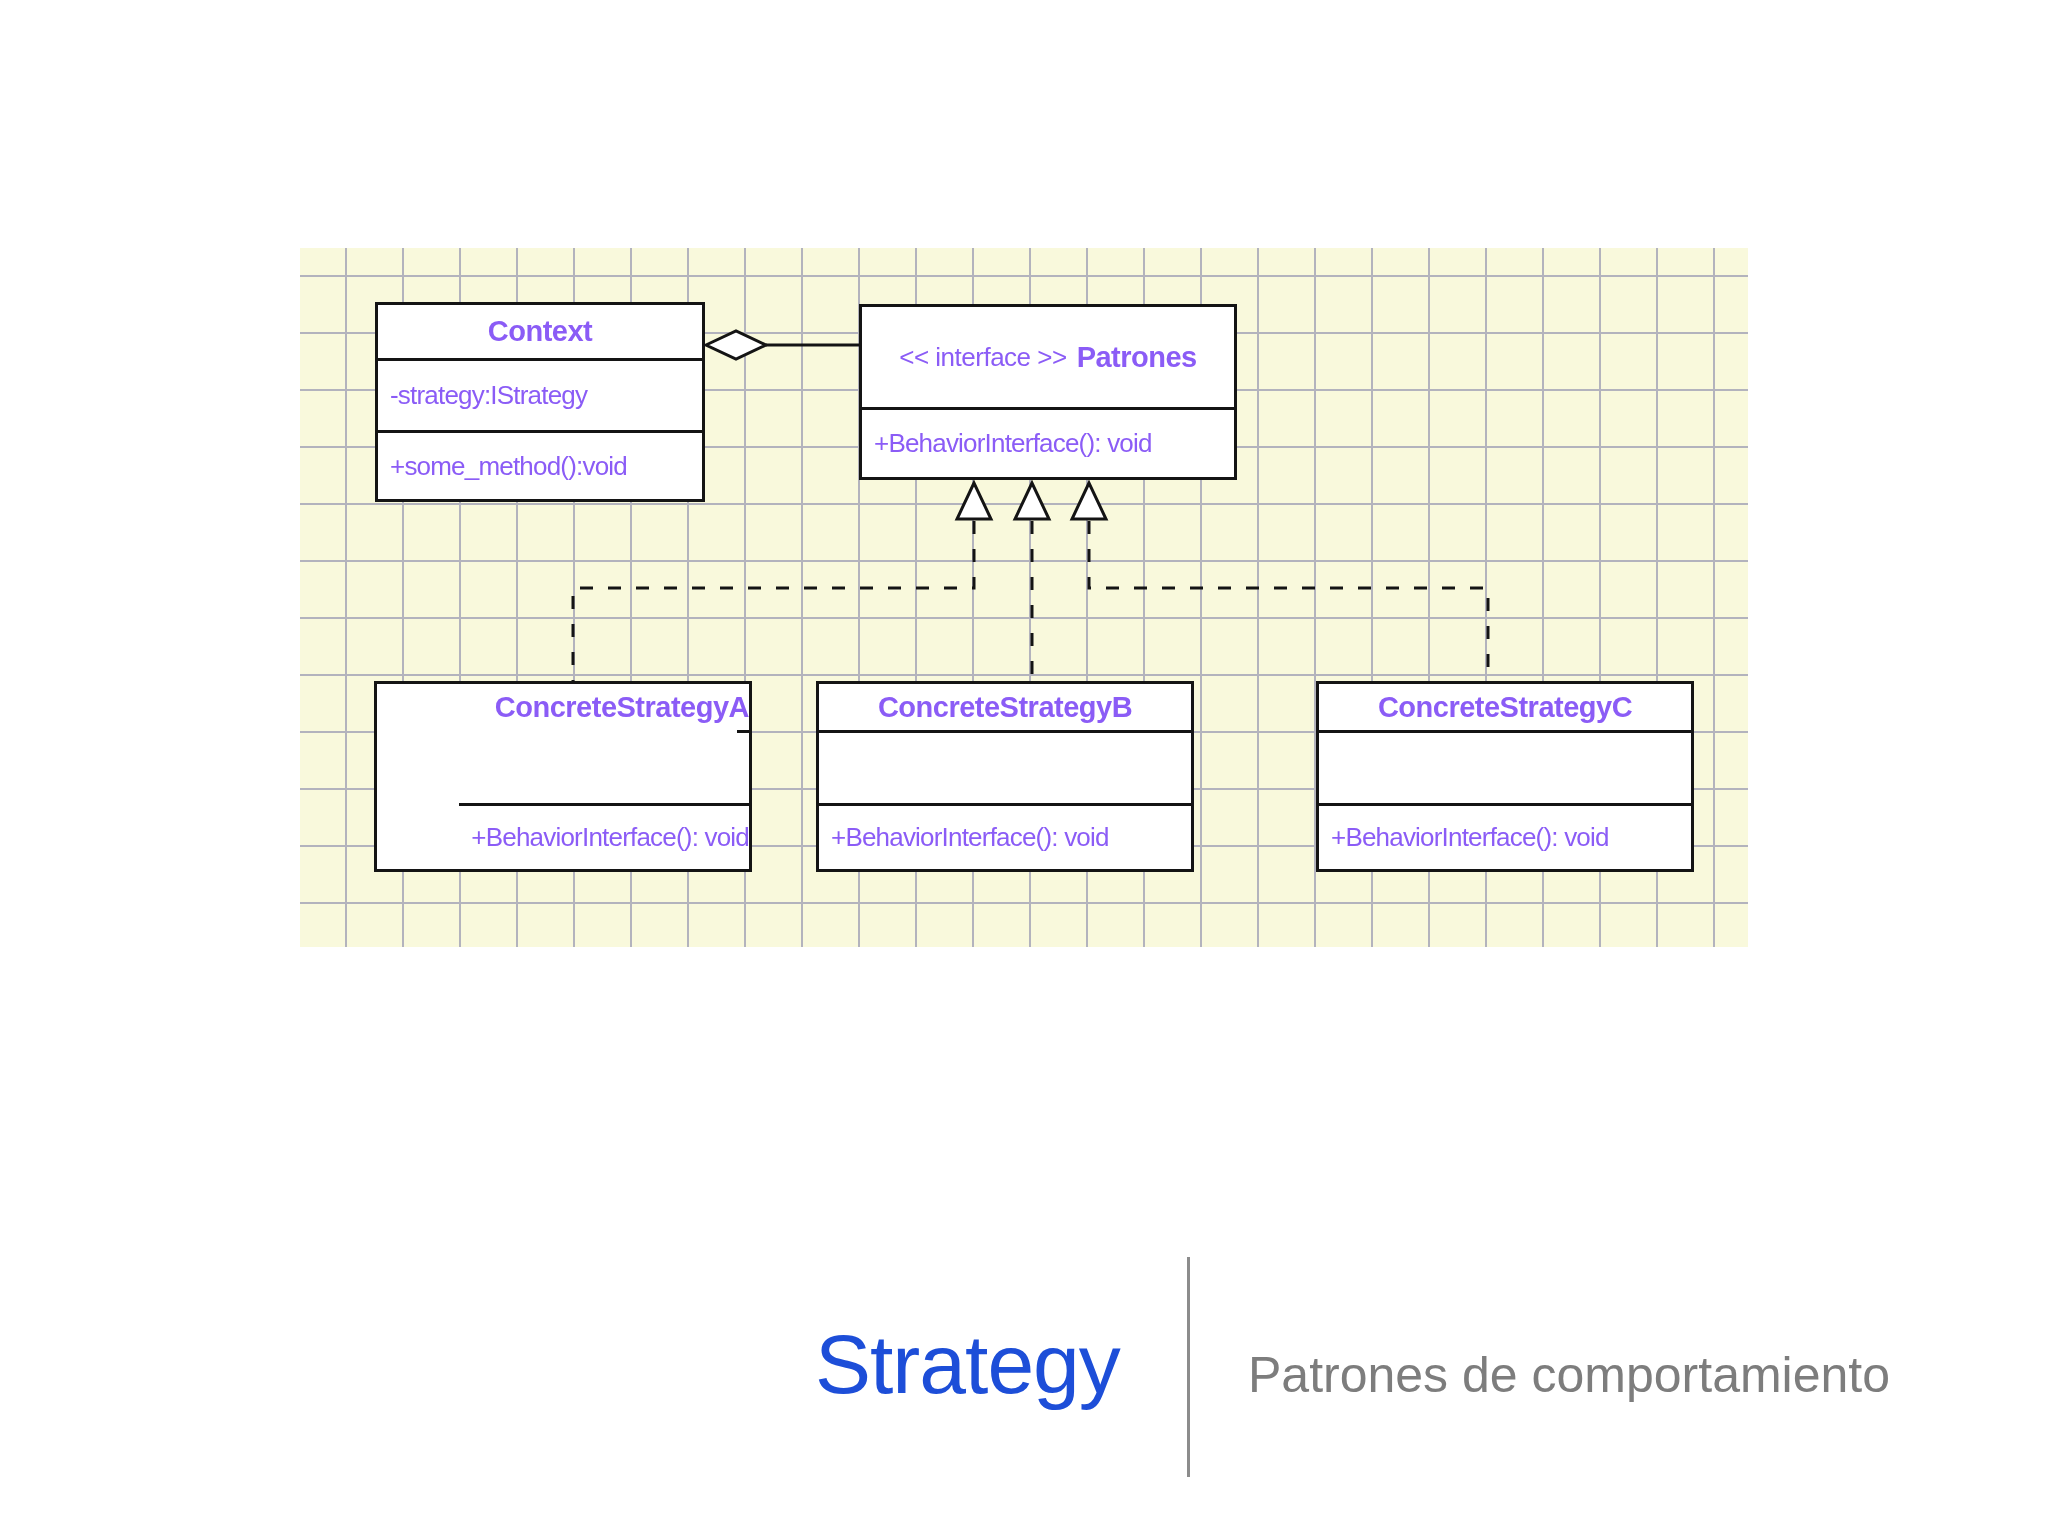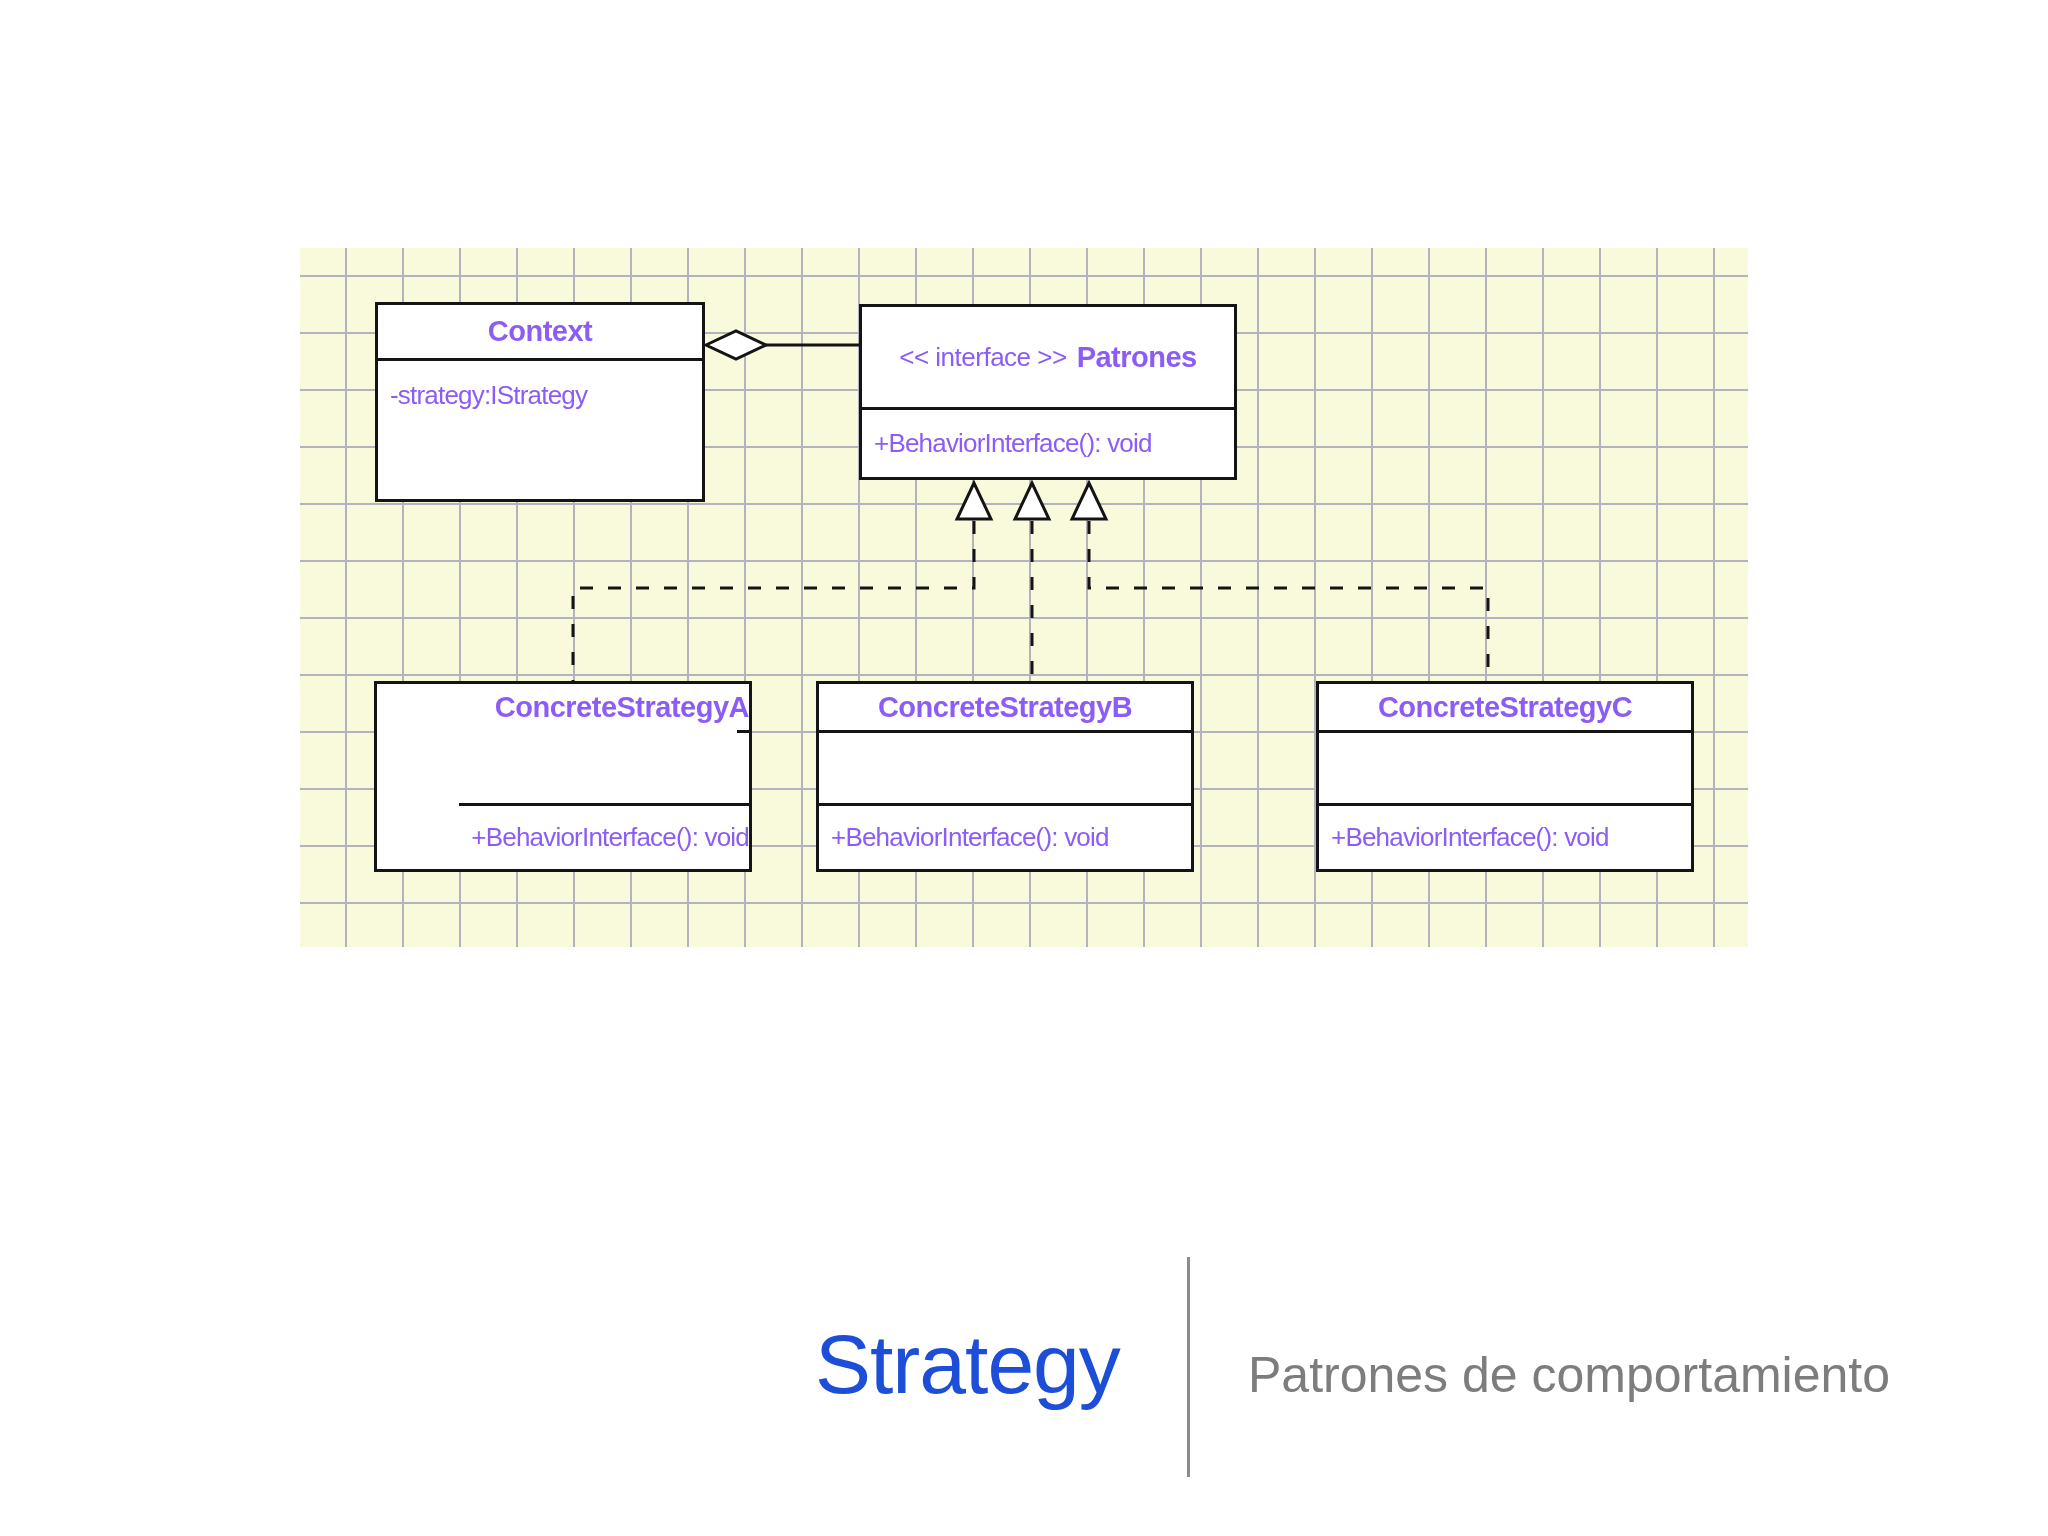--- a/index.html
+++ b/index.html
@@ -73,20 +73,21 @@
 </head>
 <body>
 
 <div class="slide">
 
   <div class="grid-panel"></div>
 
   <div class="uml-class" style="left:375px;top:302px;width:330px;height:200px;">
     <div class="uml-title" style="flex:0 0 53px;">Context</div>
     <div class="uml-section" style="flex:0 0 72px;">-strategy:IStrategy</div>
+    <div class="uml-section" style="flex:1 1 auto;">+some_method():void</div>
   </div>
 
   <div class="uml-class" style="left:859px;top:304px;width:378px;height:176px;">
     <div class="uml-title uml-stereo-wrap" style="flex:0 0 100px;">
       <div class="uml-stereotype">&lt;&lt; interface &gt;&gt;</div>
       <div class="uml-iname">Patrones</div>
     </div>
     <div class="uml-section" style="flex:1 1 auto;">+BehaviorInterface(): void</div>
   </div>
 

